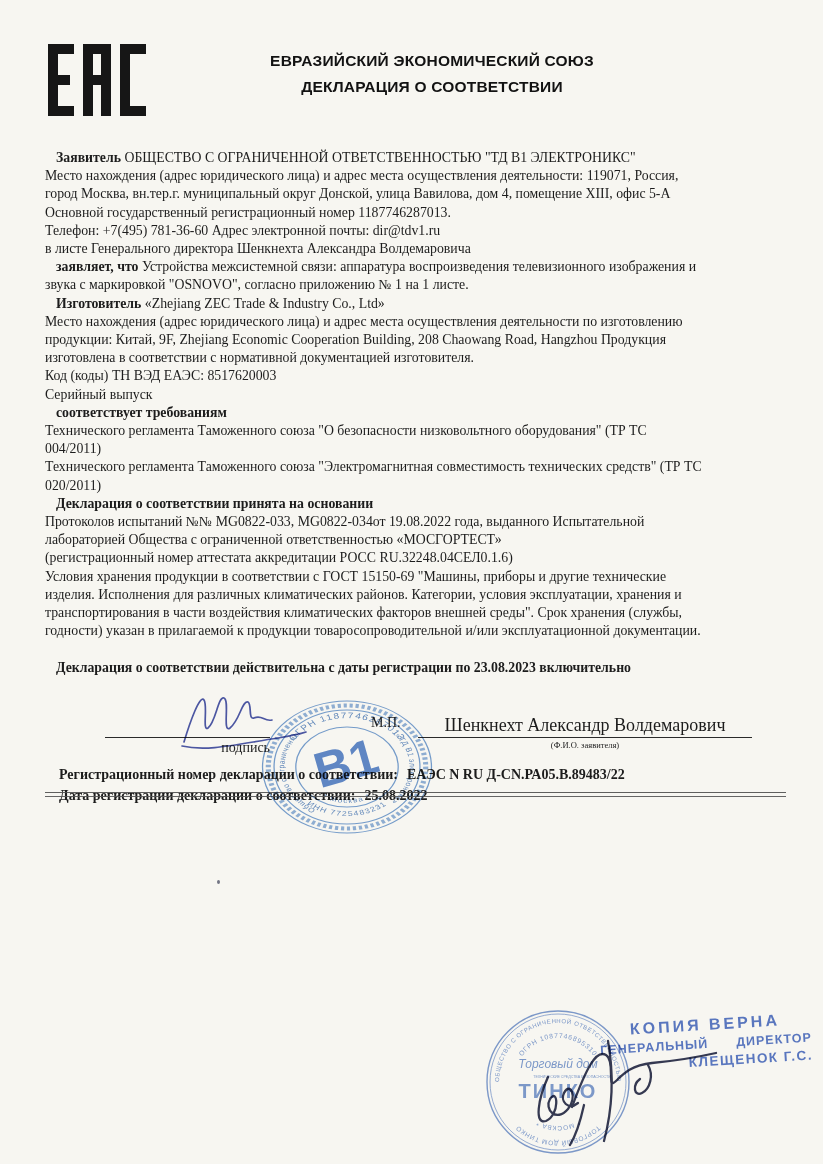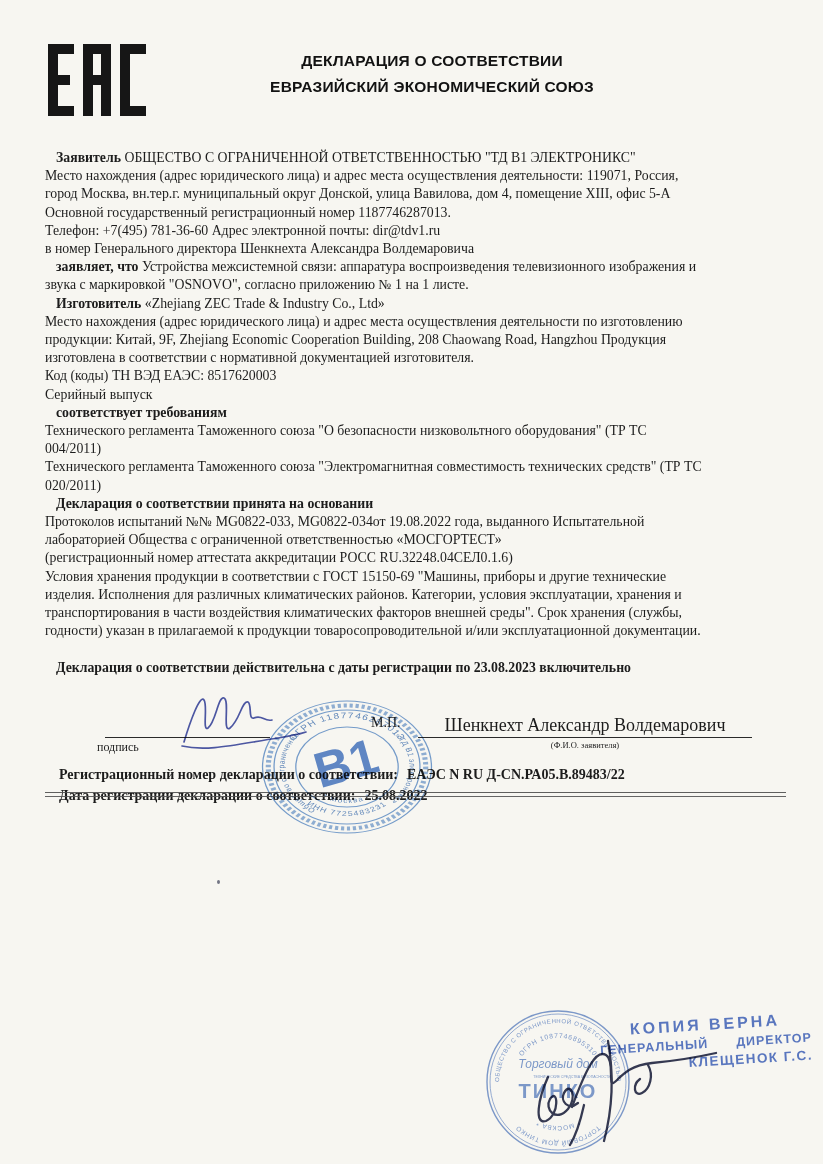--- a/index.html
+++ b/index.html
@@ -6,21 +6,21 @@
   .page{position:relative;width:823px;height:1164px;background:#f7f6f1;overflow:hidden;
         font-family:"Liberation Serif",serif;color:#1c1c1c;box-shadow:0 0 6px rgba(0,0,0,.25);}
   .logo{position:absolute;left:48px;top:44px;}
   .title{position:absolute;left:212px;top:48px;width:440px;text-align:center;
          font-family:"Liberation Sans",sans-serif;font-weight:bold;font-size:15.5px;
          line-height:26px;color:#121212;letter-spacing:.2px;}
   .body{position:absolute;left:45px;top:149px;width:745px;font-size:13.8px;line-height:18.2px;}
   .bline{white-space:nowrap;}
   .b{font-weight:bold;margin-left:11px;}
   .rule-sig{position:absolute;left:105px;top:737px;width:165px;border-top:1px solid #2a2a2a;}
-  .cap-sig{position:absolute;left:97px;top:740px;width:165px;text-align:left;font-size:12px;color:#222;}
+  .cap-sig{position:absolute;left:105px;top:740px;width:165px;text-align:right;font-size:14px;color:#222;}
   .mp{position:absolute;left:339px;top:715px;font-size:14px;margin-left:32px;}
   .fio{position:absolute;left:420px;top:715px;width:330px;text-align:center;font-size:18px;}
   .rule-fio{position:absolute;left:418px;top:737px;width:334px;border-top:1px solid #2a2a2a;}
   .cap-fio{position:absolute;left:418px;top:740px;width:334px;text-align:center;font-size:8.5px;color:#222;}
   .regline{position:absolute;left:45px;font-weight:bold;font-size:14px;white-space:pre;}
   .reg1{top:751px;} .reg2{top:772px;}
   .regline .val{margin-left:9px;}
   .dblrule{position:absolute;left:45px;top:792px;width:741px;height:3px;
            border-top:1.4px solid #4f4f4f;border-bottom:1.4px solid #565656;opacity:.9;}
   .speck{position:absolute;left:217px;top:880px;width:3px;height:4px;background:#3a3f55;
@@ -49,31 +49,31 @@
         <rect x="53" y="0" width="10" height="72"></rect>
       <rect x="35" y="0" width="28" height="10"></rect>
         <rect x="35" y="31" width="28" height="10"></rect>
       <rect x="72" y="0" width="10" height="72"></rect>
         <rect x="72" y="0" width="26" height="10"></rect>
       <rect x="72" y="62" width="26" height="10"></rect>
     </g>
   </svg>
 
   <div class="title">
+    <div>ЕВРАЗИЙСКИЙ ЭКОНОМИЧЕСКИЙ СОЮЗ</div>
     <div>ДЕКЛАРАЦИЯ О СООТВЕТСТВИИ</div>
-    <div>ЕВРАЗИЙСКИЙ ЭКОНОМИЧЕСКИЙ СОЮЗ</div>
   </div>
 
   <div class="body">
       <div class="bline"><span class="b">Заявитель </span><span>ОБЩЕСТВО С ОГРАНИЧЕННОЙ ОТВЕТСТВЕННОСТЬЮ "ТД В1 ЭЛЕКТРОНИКС"</span></div>
       <div class="bline"><span>Место нахождения (адрес юридического лица) и адрес места осуществления деятельности: 119071, Россия,</span></div>
       <div class="bline"><span>город Москва, вн.тер.г. муниципальный округ Донской, улица Вавилова, дом 4, помещение XIII, офис 5-А</span></div>
       <div class="bline"><span>Основной государственный регистрационный номер 1187746287013.</span></div>
       <div class="bline"><span>Телефон: +7(495) 781-36-60 Адрес электронной почты: dir@tdv1.ru</span></div>
-      <div class="bline"><span>в номер Генерального директора Шенкнехта Александра Волдемаровича</span></div>
+      <div class="bline"><span>в листе Генерального директора Шенкнехта Александра Волдемаровича</span></div>
       <div class="bline"><span class="b">заявляет, что </span><span>Устройства межсистемной связи: аппаратура воспроизведения телевизионного изображения и</span></div>
       <div class="bline"><span>звука с маркировкой "OSNOVO", согласно приложению № 1 на 1 листе.</span></div>
       <div class="bline"><span class="b">Изготовитель </span><span>«Zhejiang ZEC Trade &amp; Industry Co., Ltd»</span></div>
       <div class="bline"><span>Место нахождения (адрес юридического лица) и адрес места осуществления деятельности по изготовлению</span></div>
       <div class="bline"><span>продукции: Китай, 9F, Zhejiang Economic Cooperation Building, 208 Chaowang Road, Hangzhou Продукция</span></div>
       <div class="bline"><span>изготовлена в соответствии с нормативной документацией изготовителя.</span></div>
       <div class="bline"><span>Код (коды) ТН ВЭД ЕАЭС: 8517620003</span></div>
       <div class="bline"><span>Серийный выпуск</span></div>
       <div class="bline"><span class="b">соответствует требованиям</span></div>
       <div class="bline"><span>Технического регламента Таможенного союза "О безопасности низковольтного оборудования" (ТР ТС</span></div>

